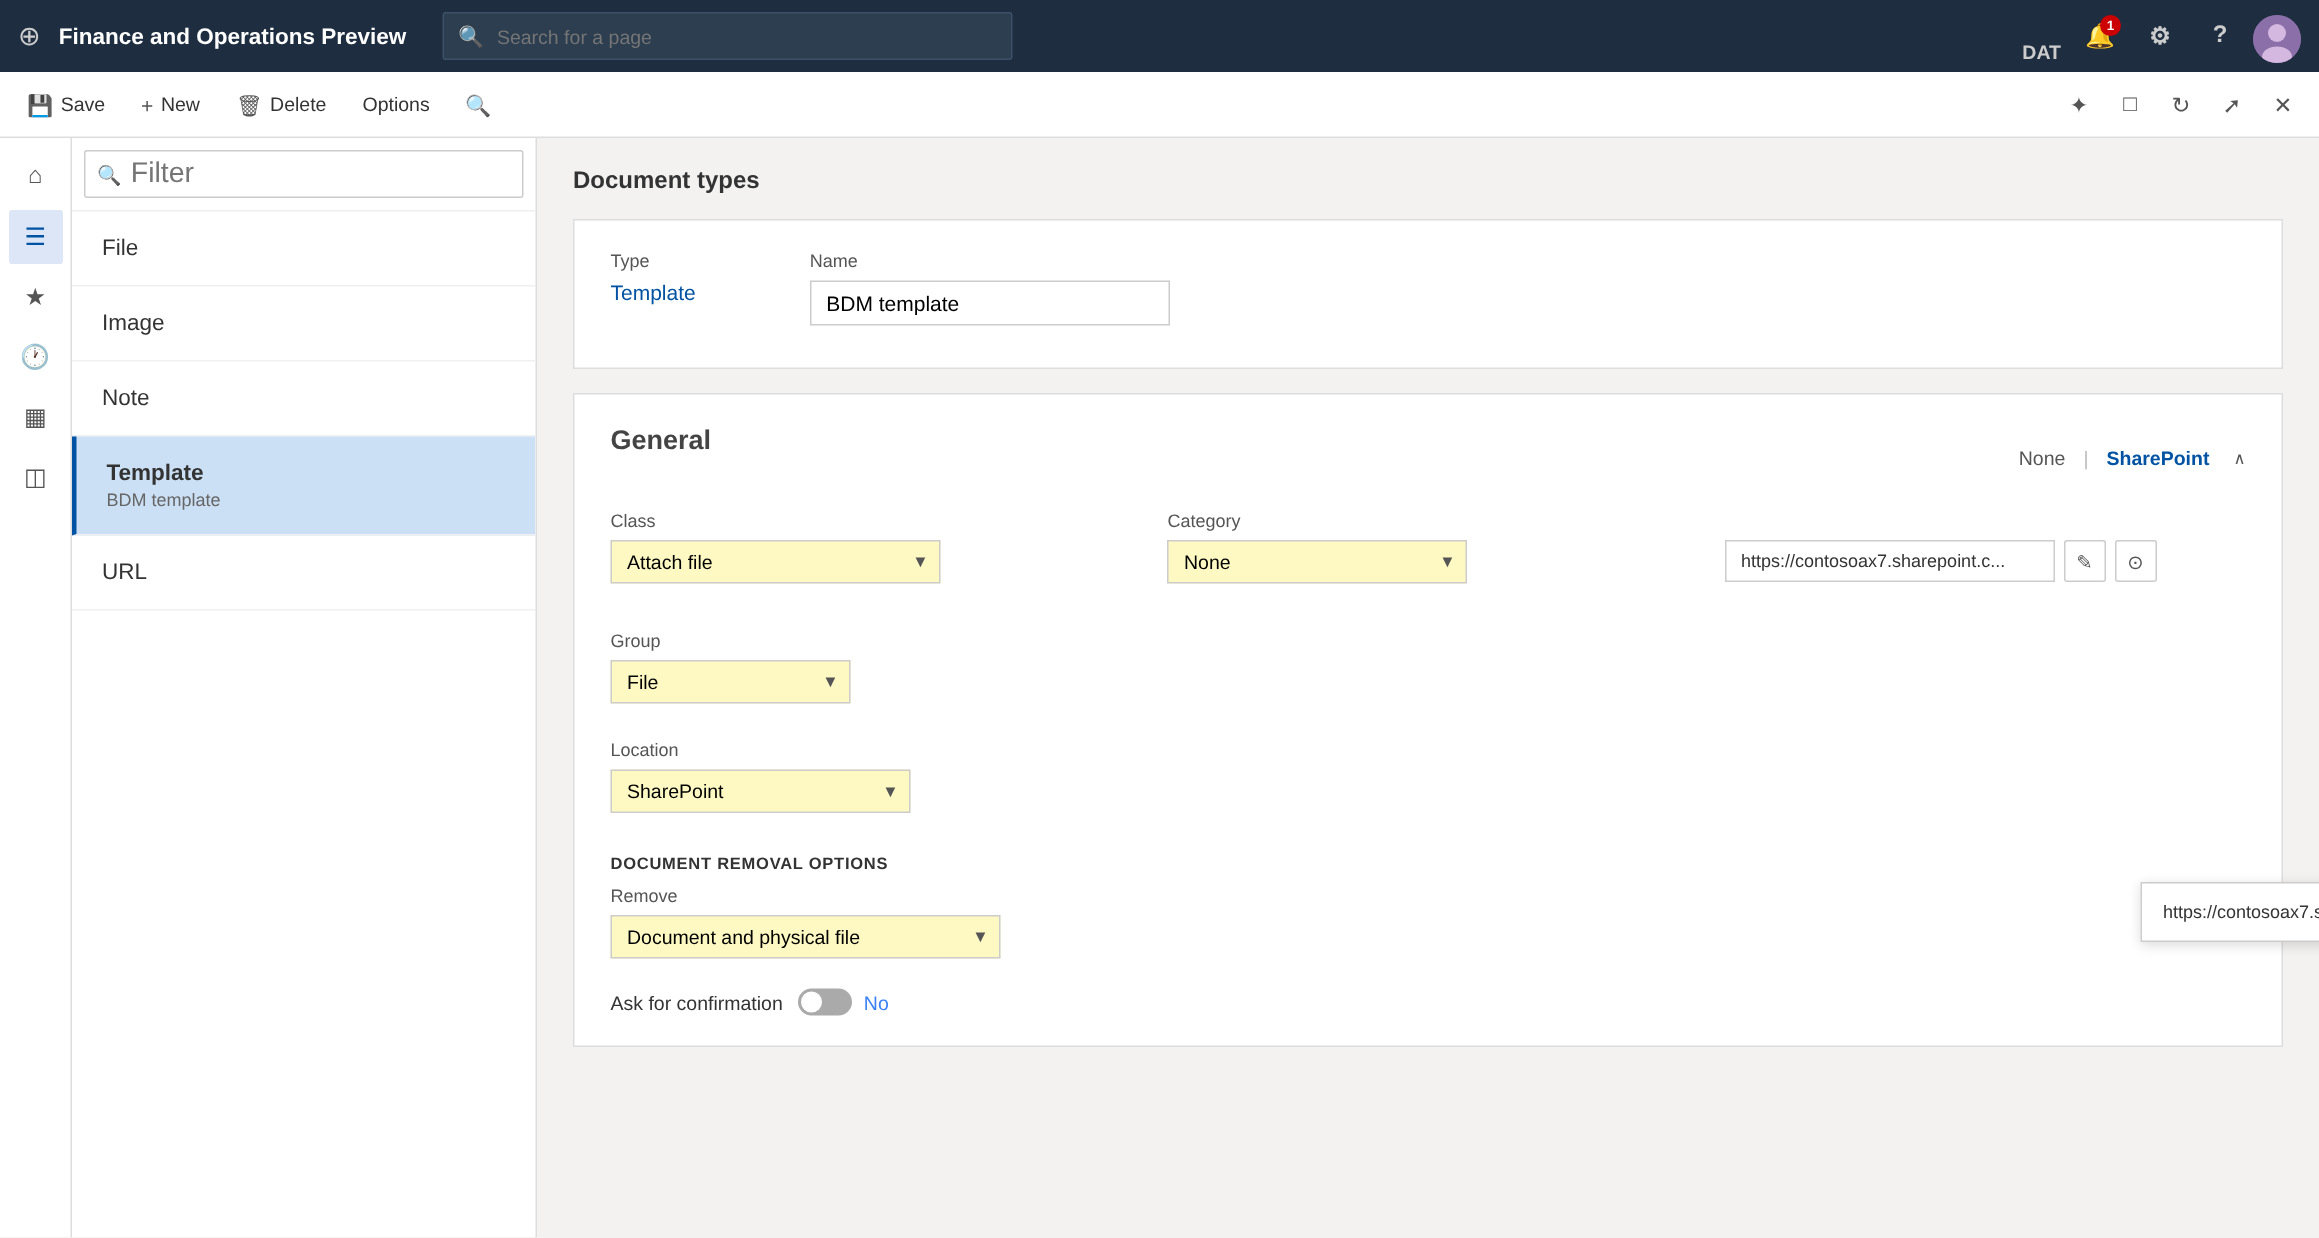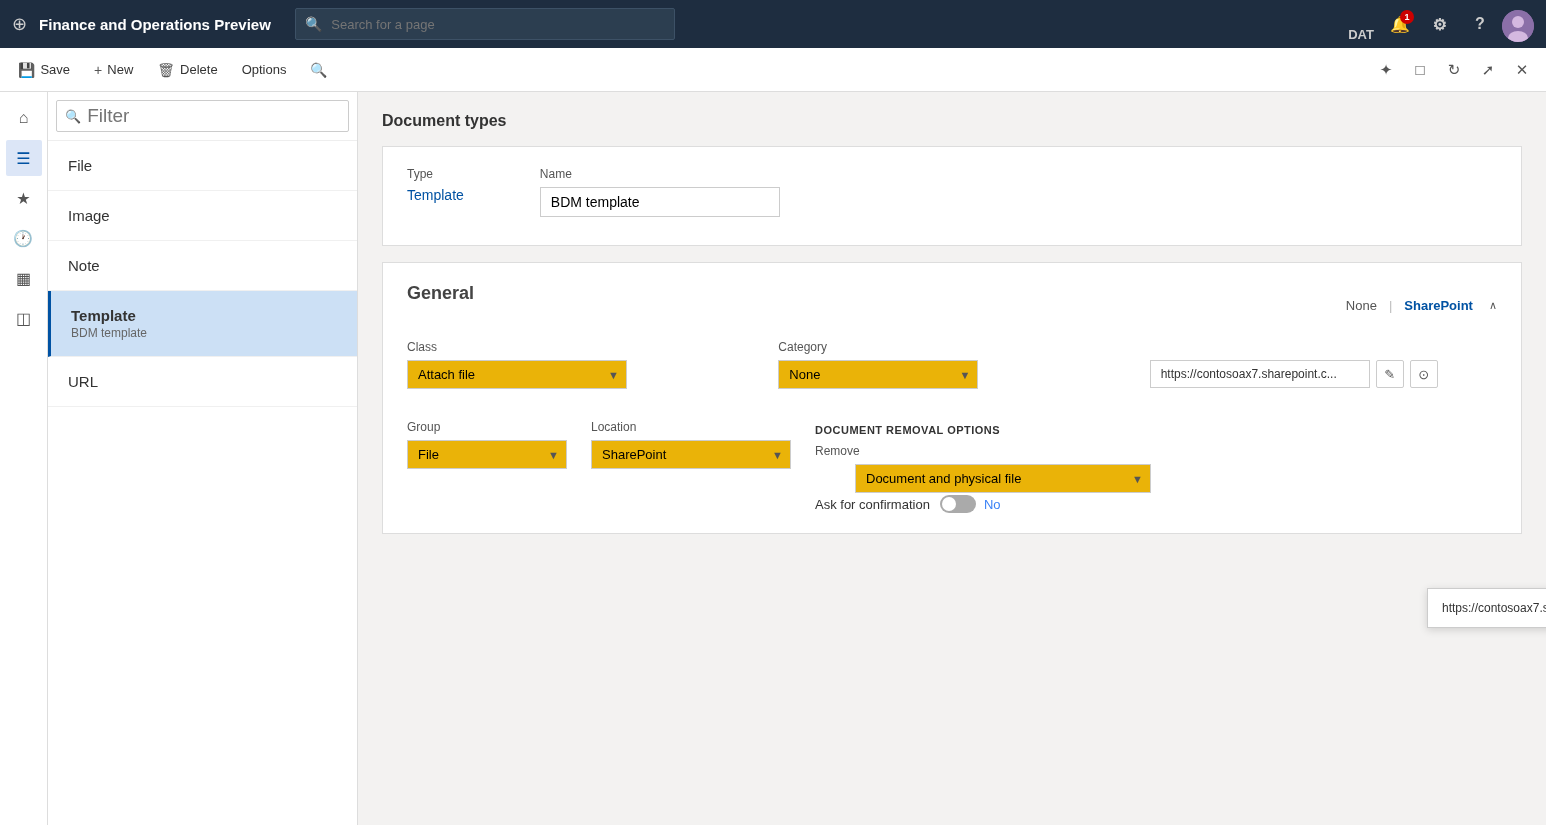--- a/index.html
+++ b/index.html
@@ -261,21 +261,21 @@
       position: relative;
       display: inline-flex;
       align-items: center;
     }
     .form-select {
       appearance: none;
       -webkit-appearance: none;
       border: 1px solid #ccc;
       padding: 6px 28px 6px 10px;
       font-size: 13px;
-      background: #eab308;
+      background: #fef9c3;
       cursor: pointer;
       outline: none;
       width: 100%;
     }
     .select-arrow {
       position: absolute;
       right: 8px;
       pointer-events: none;
       color: #555;
       font-size: 11px;
@@ -314,28 +314,28 @@
     
     .doc-removal-section { margin-top: 4px; }
     .doc-removal-title {
       font-size: 11px;
       font-weight: 700;
       color: #333;
       letter-spacing: 0.5px;
       text-transform: uppercase;
       margin-bottom: 8px;
     }
-    .remove-select-wrap { width: 296px; margin-left: 40px; }
+    .remove-select-wrap { width: 260px; }
 
     
     .confirmation-row {
       display: flex;
       align-items: center;
       gap: 10px;
-      margin-top: 2px;
+      margin-top: 20px;
     }
     .confirm-label { font-size: 13px; color: #333; }
     .toggle-wrap { display: flex; align-items: center; gap: 8px; }
     .toggle {
       width: 36px; height: 18px;
       background: #ccc;
       border-radius: 9px;
       position: relative;
       cursor: pointer;
     }
@@ -512,21 +512,21 @@
           <div class="field-group-block">
             <div class="field-block-label">&nbsp;</div>
             <div class="sharepoint-row">
               <input type="text" class="sharepoint-url-input" value="https://contosoax7.sharepoint.c..." style="">
               <button class="icon-btn-small">✎</button>
               <button class="icon-btn-small">⊙</button>
             </div>
           </div>
         </div>
 
-        <div style="display:flex; gap:24px; align-items:flex-start;">
+        <div style="display:flex; gap:24px; align-items:flex-start;flex-direction:column;">
 
           <div class="field-group-block">
             <div class="field-block-label">Group</div>
             <div class="select-wrap group-select-wrap">
               <select class="form-select">
                 <option>File</option>
                 <option>Image</option>
                 <option>Note</option>
                 <option>URL</option>
               </select>

